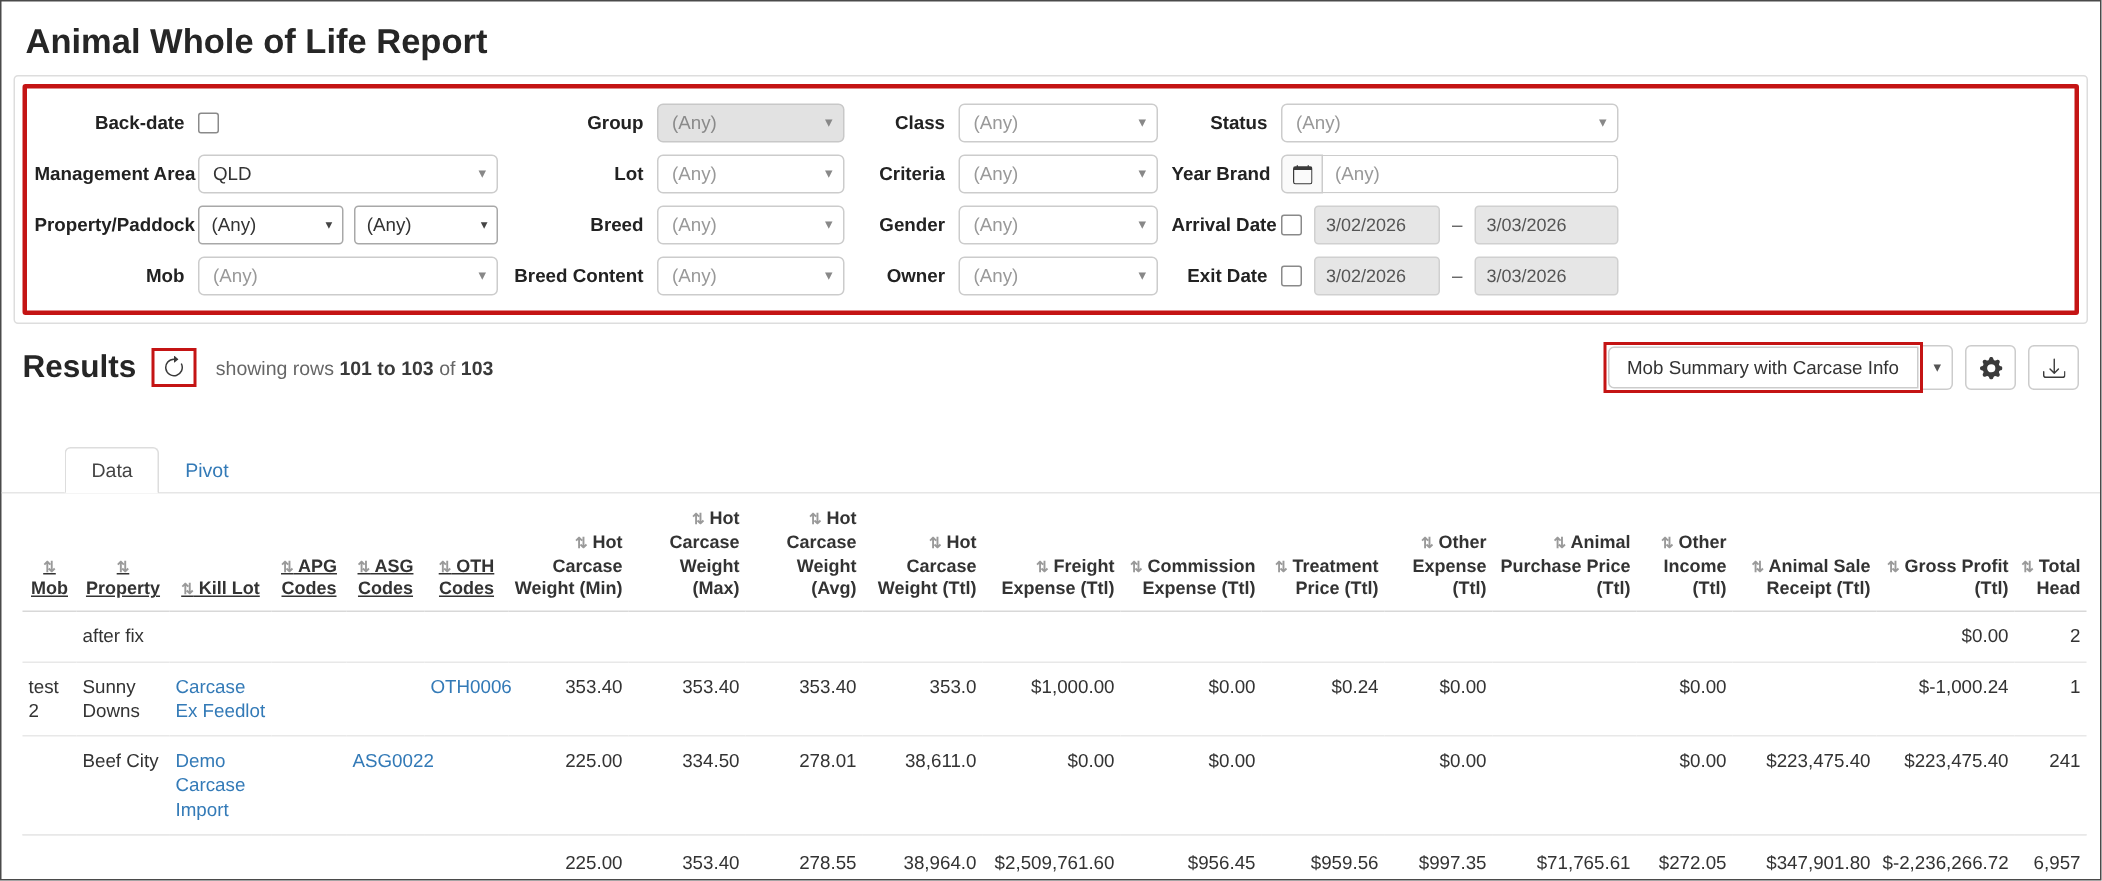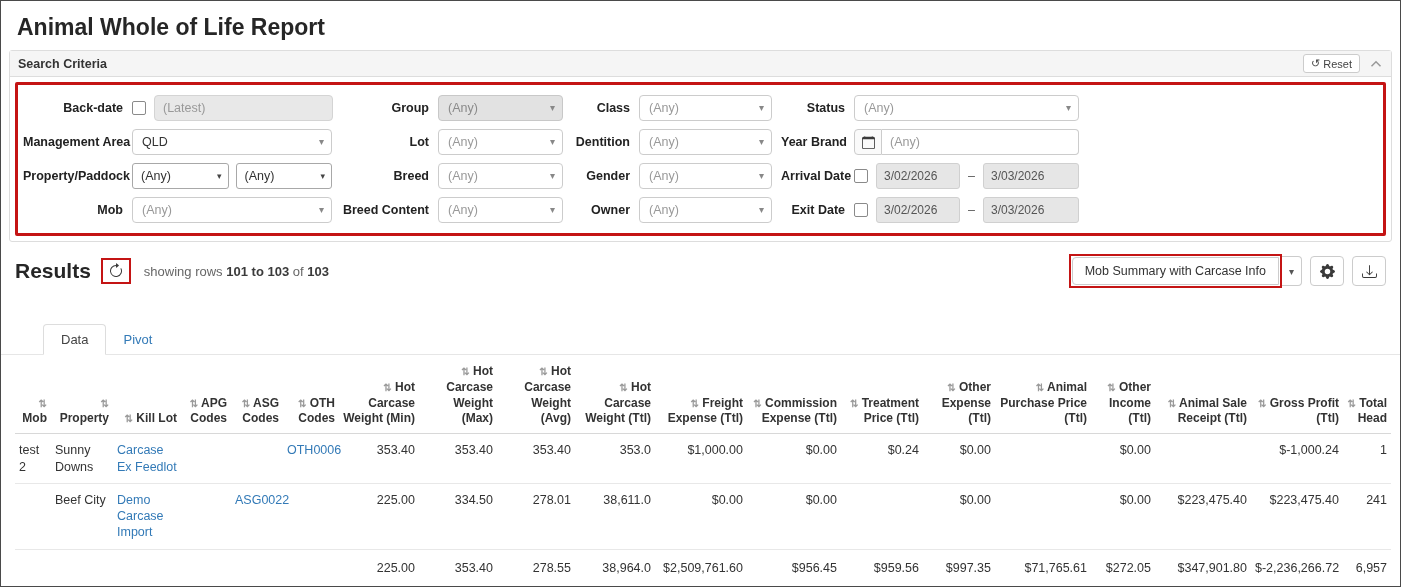--- a/index.html
+++ b/index.html
@@ -64,54 +64,40 @@
   
   .tabs { display: flex; align-items: flex-end; padding: 9px 14px 0; border-bottom: 1px solid #e6e6e6; }
   .tab { padding: 7px 17px; font-size: 13px; cursor: pointer; }
   .tab.active { border: 1px solid #ddd; border-bottom: 1px solid #fff; margin-bottom: -1px; border-radius: 4px 4px 0 0; background: #fff; color: #444; margin-left: 28px; }
   .tab.inactive { color: #337ab7; margin-top: 28px; }
 
   
   .tbl-wrap { padding: 6px 14px 0; }
   table { width: 100%; border-collapse: collapse; table-layout: fixed; font-size: 12.5px; }
   th { font-weight: bold; font-size: 12px; color: #333; vertical-align: bottom; padding: 3px 4px 6px; border-bottom: 1px solid #d8d8d8; line-height: 1.32; }
-  th.txt { text-align: right; } th.num { text-align: right; }
+  th.txt { text-align: center; text-decoration: underline; } th.num { text-align: right; }
   .sort-icon { color: #9a9a9a; font-size: 10px; }
   td { padding: 8px 4px; border-bottom: 1px solid #e8e8e8; vertical-align: top; line-height: 1.3; color: #333; }
   td.num { text-align: right; }
   .lnk { color: #337ab7; cursor: pointer; }
   tfoot td { border-bottom: none; padding: 10px 4px; }
 </style>
 </head>
 <body>
 
 <div class="page-title">Animal Whole of Life Report</div>
 
 <div class="panel">
-  <div class="panel-head">
-    <span class="panel-title">Search Criteria</span>
-    <span class="spacer"></span>
-    <button class="reset-btn">
-      <span>↺</span>
-      <span>Reset</span>
-    </button>
-    <button class="collapse-btn">
-      <svg width="14" height="12" viewBox="0 0 16 16">
-          <path fill="none" stroke="#999" stroke-width="2" d="M2 11l6-6 6 6"></path>
-        </svg>
-    </button>
-  </div>
 
   <div class="red-box">
     <div class="fgrid">
 
       <div class="flabel">Back-date</div>
       <div class="hwrap">
         <span class="cb"></span>
-        <input class="inp dis" style="flex: 1 1 0%;" disabled="" placeholder="(Latest)">
       </div>
       <div class="flabel">Group</div>
       <div class="sel dis">
         <span class="sel-text">(Any)</span>
         <span class="caret">▾</span>
       </div>
       <div class="flabel">Class</div>
       <div class="sel">
         <span class="sel-text">(Any)</span>
         <span class="caret">▾</span>
@@ -125,21 +111,21 @@
       <div class="flabel">Management Area</div>
       <div class="sel">
         <span class="sel-text val">QLD</span>
         <span class="caret">▾</span>
       </div>
       <div class="flabel">Lot</div>
       <div class="sel">
         <span class="sel-text">(Any)</span>
         <span class="caret">▾</span>
       </div>
-      <div class="flabel">Dentition</div>
+      <div class="flabel">Criteria</div>
       <div class="sel">
         <span class="sel-text">(Any)</span>
         <span class="caret">▾</span>
       </div>
       <div class="flabel">Year Brand</div>
       <div class="yb">
         <button class="cal-btn">
           <svg width="13" height="13" viewBox="0 0 16 16" fill="#3a3a3a">
               <path d="M3.5 0a.5.5 0 0 1 .5.5V1h8V.5a.5.5 0 0 1 1 0V1h1a2 2 0 0 1 2 2v11a2 2 0 0 1-2 2H2a2 2 0 0 1-2-2V3a2 2 0 0 1 2-2h1V.5a.5.5 0 0 1 .5-.5zM1 4v10a1 1 0 0 0 1 1h12a1 1 0 0 0 1-1V4H1z"></path>
             </svg>
@@ -287,20 +273,41 @@
           <th class="num"><span class="sort-icon">⇅</span> Other Expense (Ttl)</th>
           <th class="num"><span class="sort-icon">⇅</span> Animal Purchase Price (Ttl)</th>
           <th class="num"><span class="sort-icon">⇅</span> Other Income (Ttl)</th>
           <th class="num"><span class="sort-icon">⇅</span> Animal Sale Receipt (Ttl)</th>
           <th class="num"><span class="sort-icon">⇅</span> Gross Profit (Ttl)</th>
           <th class="num"><span class="sort-icon">⇅</span> Total Head</th>
         </tr>
       </thead>
     <tbody id="tbody">
         <tr>
+          <td class="txt"></td>
+          <td class="txt">after fix</td>
+          <td class="txt"></td>
+          <td class="txt"></td>
+          <td class="txt"></td>
+          <td class="txt"></td>
+          <td class="num"></td>
+          <td class="num"></td>
+          <td class="num"></td>
+          <td class="num"></td>
+          <td class="num"></td>
+          <td class="num"></td>
+          <td class="num"></td>
+          <td class="num"></td>
+          <td class="num"></td>
+          <td class="num"></td>
+          <td class="num"></td>
+          <td class="num">$0.00</td>
+          <td class="num">2</td>
+        </tr>
+        <tr>
           <td class="txt">test 2</td>
           <td class="txt">Sunny Downs</td>
           <td class="txt"><span class="lnk">Carcase Ex Feedlot</span></td>
           <td class="txt"></td>
           <td class="txt"></td>
           <td class="txt"><span class="lnk">OTH0006</span></td>
           <td class="num">353.40</td>
           <td class="num">353.40</td>
           <td class="num">353.40</td>
           <td class="num">353.0</td>

